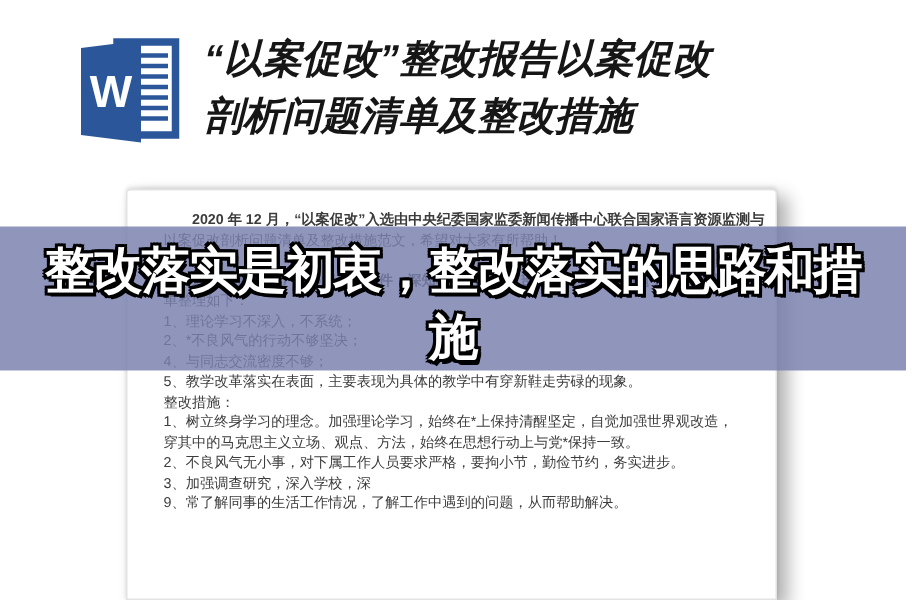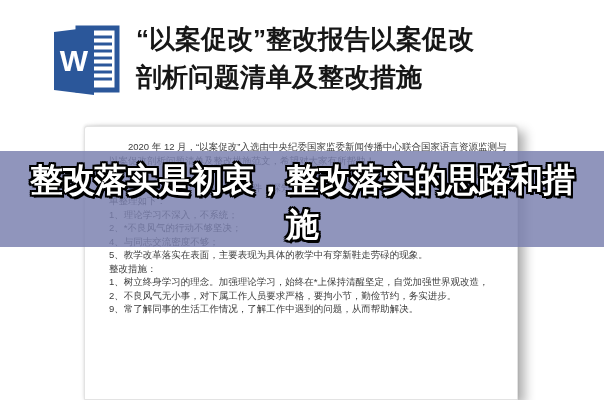--- a/index.html
+++ b/index.html
@@ -8,34 +8,35 @@
     background:#ffffff;
     font-family:"Liberation Sans", sans-serif;
   }
   
   .header{position:absolute;left:0;top:0;width:608px;height:126px;background:#ffffff;}
   .word-icon{position:absolute;left:52px;top:25px;width:68px;height:72px;}
   .header-title{
     position:absolute;left:136px;top:20px;width:460px;
     font-size:26px;line-height:38px;font-weight:800;color:#161616;
     letter-spacing:0px;
+    font-style:italic;
   }
   
   .page{
     position:absolute;left:84px;top:126px;width:434px;height:274px;
     background:#ffffff;border:1px solid #e3e3e3;border-radius:3px 3px 0 0;
     box-shadow:0 -1px 3px rgba(0,0,0,0.12), 7px 5px 11px rgba(0,0,0,0.30);
     box-sizing:border-box;
   }
   .doc-text{
     position:absolute;left:24px;top:13px;width:402px;
     font-size:9.5px;line-height:13.5px;color:#3c3c3c;
   }
   .doc-line{white-space:nowrap;overflow:hidden;min-height:13.5px;}
-  .doc-line.indent{text-indent:19px;}
+  .doc-line.indent{text-indent:19px;font-weight:bold;}
   .doc-line.bold{font-weight:bold;color:#222222;}
   .doc-line.blank{min-height:13.5px;}
   
   .banner{
     position:absolute;left:0;top:151px;width:604px;height:96px;
     background:rgba(121,127,175,0.83);
     display:flex;align-items:flex-end;justify-content:center;
     text-align:center;
   }
   .banner-title{
@@ -79,21 +80,23 @@
       <div class="doc-line">以案促改剖析问题清单及整改措施范文，希望对大家有所帮助！</div>
       <div class="doc-line blank"></div>
       <div class="doc-line indent">通过阅看全县 7 起违纪违法案件，深知其中的根源，剖析自身存在的问题，现将问题清</div>
       <div class="doc-line">单整理如下：</div>
       <div class="doc-line">1、理论学习不深入，不系统；</div>
       <div class="doc-line">2、*不良风气的行动不够坚决；</div>
       <div class="doc-line">4、与同志交流密度不够；</div>
       <div class="doc-line">5、教学改革落实在表面，主要表现为具体的教学中有穿新鞋走劳碌的现象。</div>
       <div class="doc-line">整改措施：</div>
       <div class="doc-line">1、树立终身学习的理念。加强理论学习，始终在*上保持清醒坚定，自觉加强世界观改造，</div>
+      <div class="doc-line">穿其中的马克思主义立场、观点、方法，始终在思想行动上与党*保持一致。</div>
       <div class="doc-line">2、不良风气无小事，对下属工作人员要求严格，要拘小节，勤俭节约，务实进步。</div>
+      <div class="doc-line">3、加强调查研究，深入学校，深</div>
       <div class="doc-line">9、常了解同事的生活工作情况，了解工作中遇到的问题，从而帮助解决。</div>
     </div>
 </div>
 
 <div class="banner">
   <div class="banner-title">
     <div>整改落实是初衷，整改落实的思路和措</div>
     <div>施</div>
   </div>
 </div>

